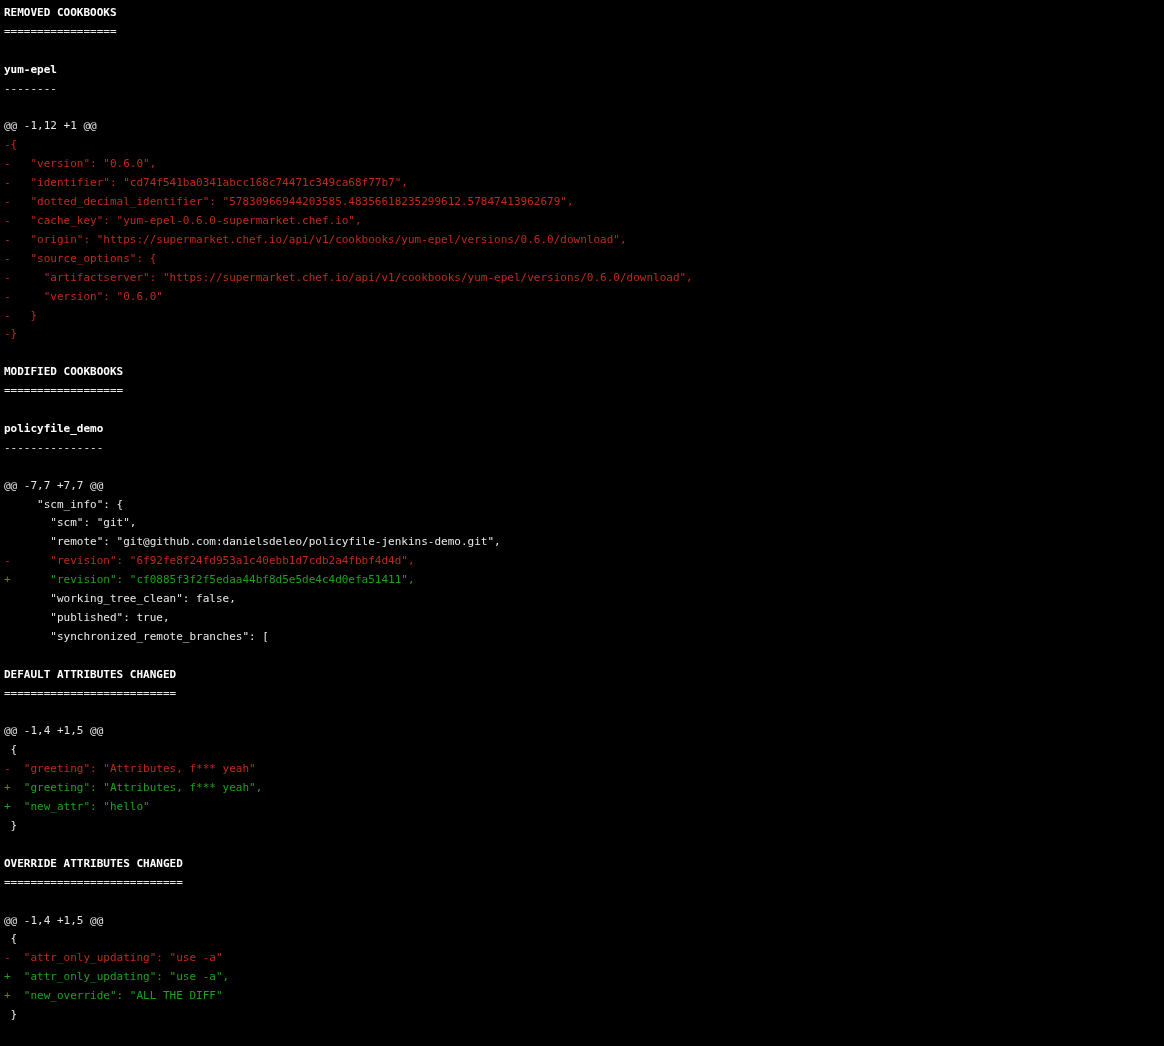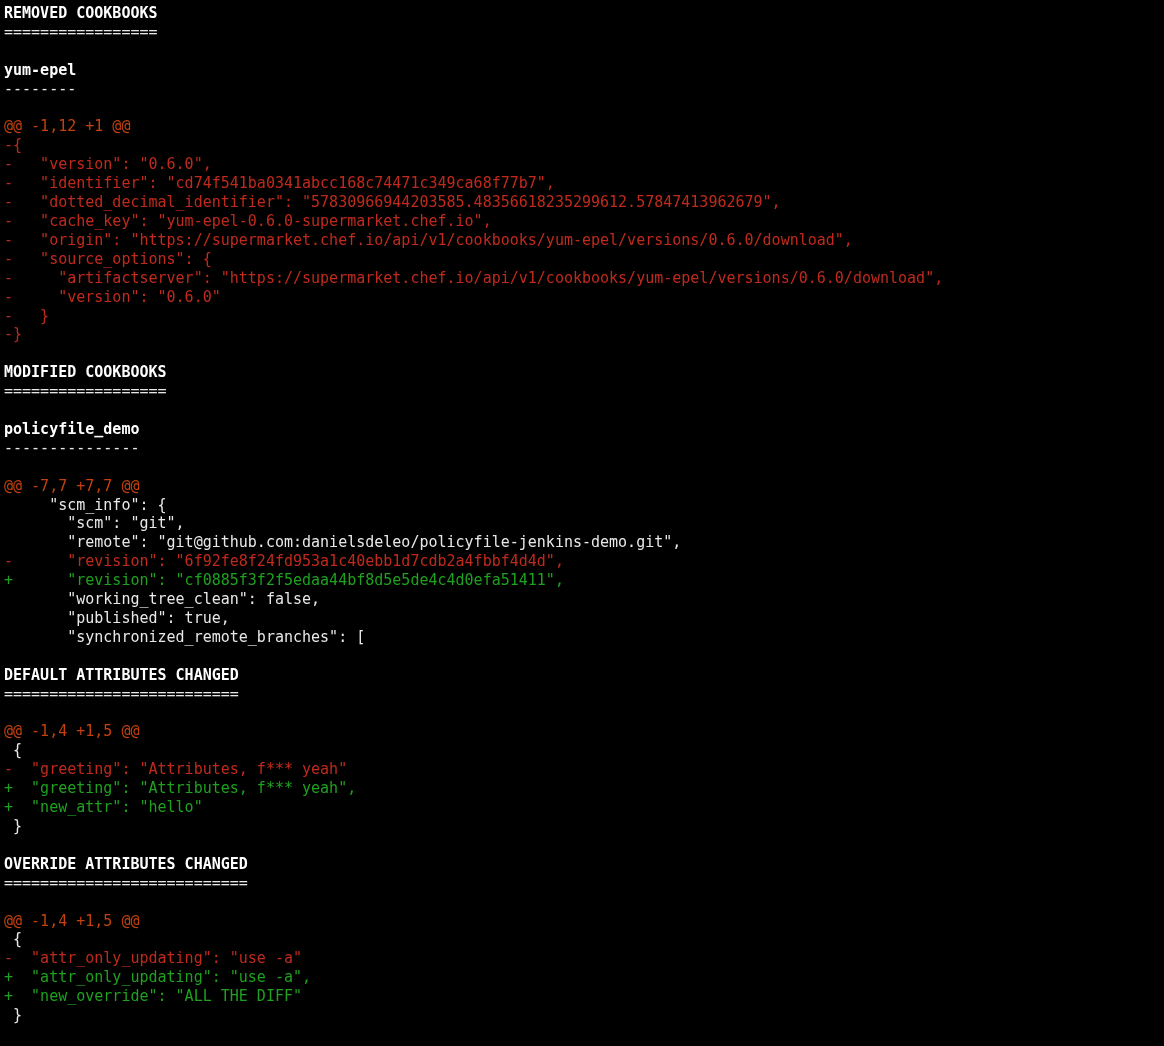--- a/index.html
+++ b/index.html
@@ -13,35 +13,35 @@
     height: 1046px;
     overflow: hidden;
   }
   #terminal {
     width: 1164px;
     height: 1046px;
     background: #000000;
     padding: 4px 0 0 4px;
     box-sizing: border-box;
     font-family: "DejaVu Sans Mono", "Liberation Mono", monospace;
-    font-size: 15px;
+    font-size: 11px;
     line-height: 18.9px;
     letter-spacing: 0px;
     white-space: pre;
     -webkit-font-smoothing: antialiased;
   }
   .line {
     white-space: pre;
     min-height: 18.9px;
     font-family: "DejaVu Sans Mono", "Liberation Mono", monospace;
   }
   .ctx    { color: #e8e8e8; }
   .rule   { color: #e8e8e8; }
   .head   { color: #ffffff; font-weight: bold; }
   .del    { color: #c02a1c; }
   .add    { color: #1ea11e; }
-  .hunk   { color: #c2410c; }
+  .hunk   { color: #e5e5e5; }
   .blank  { color: #000000; }
 </style>
 </head>
 <body>
 
 <div id="terminal"><div class="line head">REMOVED COOKBOOKS</div><div class="line rule">=================</div><div class="line blank">&nbsp;</div><div class="line head">yum-epel</div><div class="line rule">--------</div><div class="line blank">&nbsp;</div><div class="line hunk">@@ -1,12 +1 @@</div><div class="line del">-{</div><div class="line del">-   "version": "0.6.0",</div><div class="line del">-   "identifier": "cd74f541ba0341abcc168c74471c349ca68f77b7",</div><div class="line del">-   "dotted_decimal_identifier": "57830966944203585.48356618235299612.57847413962679",</div><div class="line del">-   "cache_key": "yum-epel-0.6.0-supermarket.chef.io",</div><div class="line del">-   "origin": "https://supermarket.chef.io/api/v1/cookbooks/yum-epel/versions/0.6.0/download",</div><div class="line del">-   "source_options": {</div><div class="line del">-     "artifactserver": "https://supermarket.chef.io/api/v1/cookbooks/yum-epel/versions/0.6.0/download",</div><div class="line del">-     "version": "0.6.0"</div><div class="line del">-   }</div><div class="line del">-}</div><div class="line blank">&nbsp;</div><div class="line head">MODIFIED COOKBOOKS</div><div class="line rule">==================</div><div class="line blank">&nbsp;</div><div class="line head">policyfile_demo</div><div class="line rule">---------------</div><div class="line blank">&nbsp;</div><div class="line hunk">@@ -7,7 +7,7 @@</div><div class="line ctx">     "scm_info": {</div><div class="line ctx">       "scm": "git",</div><div class="line ctx">       "remote": "git@github.com:danielsdeleo/policyfile-jenkins-demo.git",</div><div class="line del">-      "revision": "6f92fe8f24fd953a1c40ebb1d7cdb2a4fbbf4d4d",</div><div class="line add">+      "revision": "cf0885f3f2f5edaa44bf8d5e5de4c4d0efa51411",</div><div class="line ctx">       "working_tree_clean": false,</div><div class="line ctx">       "published": true,</div><div class="line ctx">       "synchronized_remote_branches": [</div><div class="line blank">&nbsp;</div><div class="line head">DEFAULT ATTRIBUTES CHANGED</div><div class="line rule">==========================</div><div class="line blank">&nbsp;</div><div class="line hunk">@@ -1,4 +1,5 @@</div><div class="line ctx"> {</div><div class="line del">-  "greeting": "Attributes, f*** yeah"</div><div class="line add">+  "greeting": "Attributes, f*** yeah",</div><div class="line add">+  "new_attr": "hello"</div><div class="line ctx"> }</div><div class="line blank">&nbsp;</div><div class="line head">OVERRIDE ATTRIBUTES CHANGED</div><div class="line rule">===========================</div><div class="line blank">&nbsp;</div><div class="line hunk">@@ -1,4 +1,5 @@</div><div class="line ctx"> {</div><div class="line del">-  "attr_only_updating": "use -a"</div><div class="line add">+  "attr_only_updating": "use -a",</div><div class="line add">+  "new_override": "ALL THE DIFF"</div><div class="line ctx"> }</div></div>
 
 </body></html>

